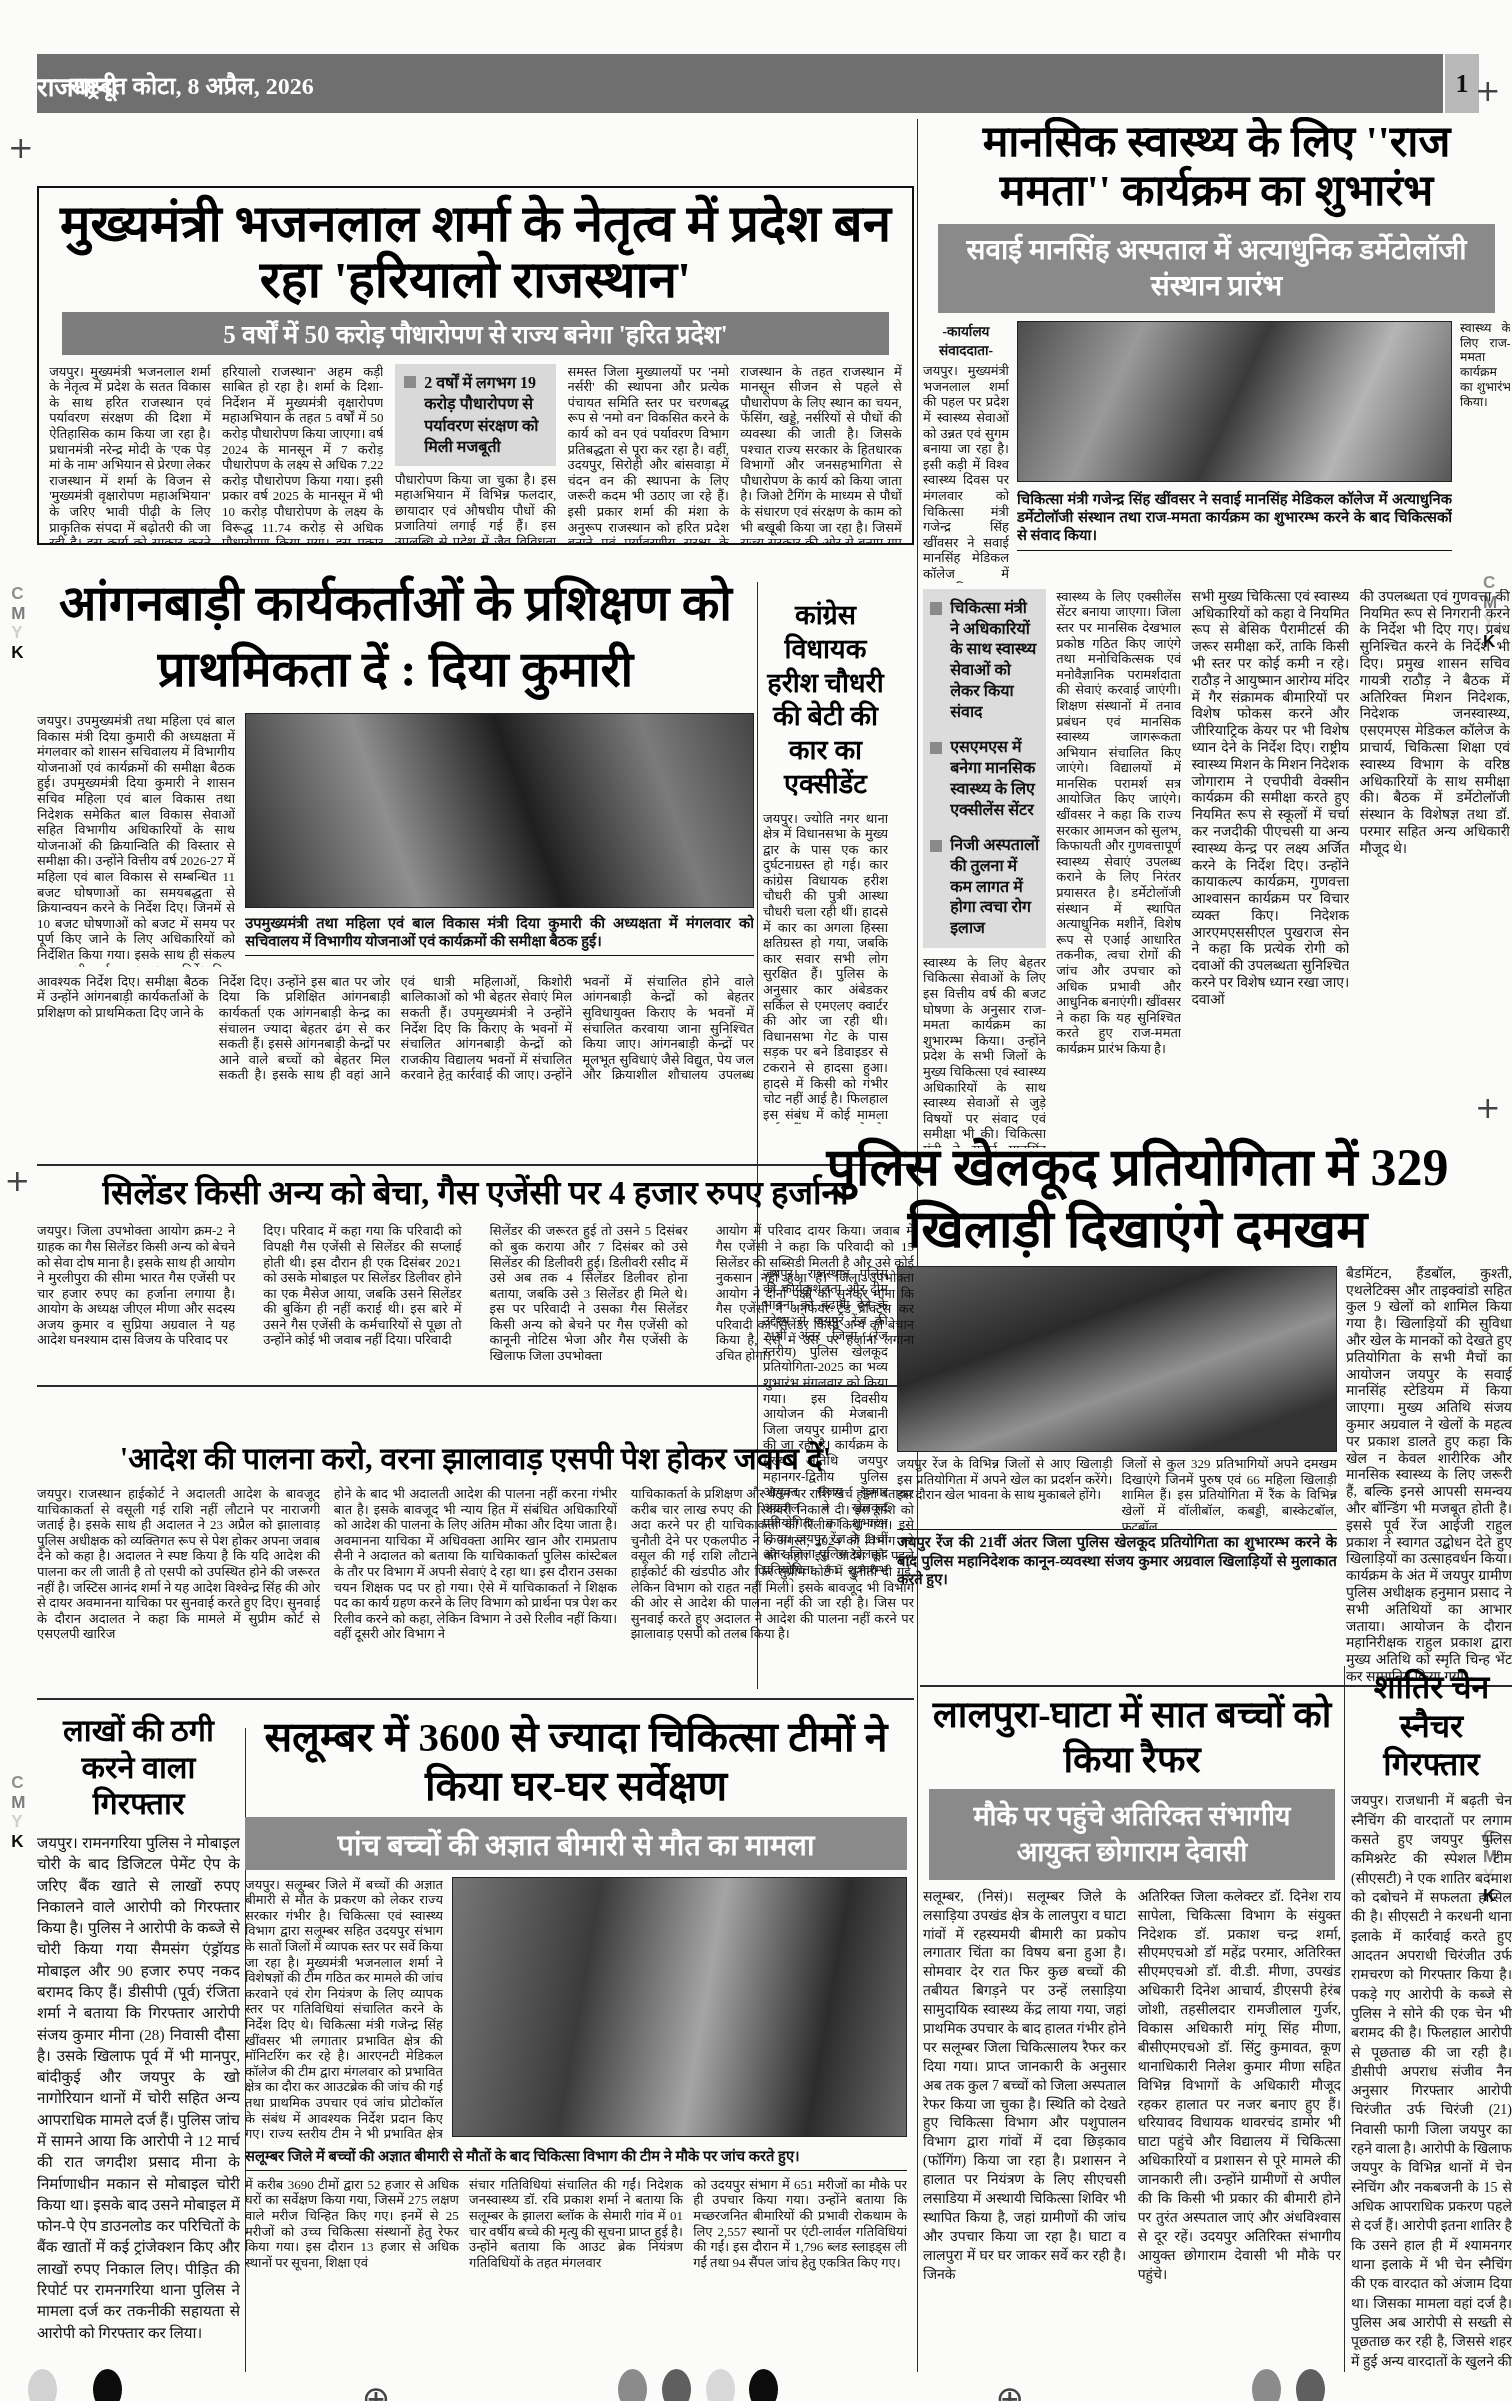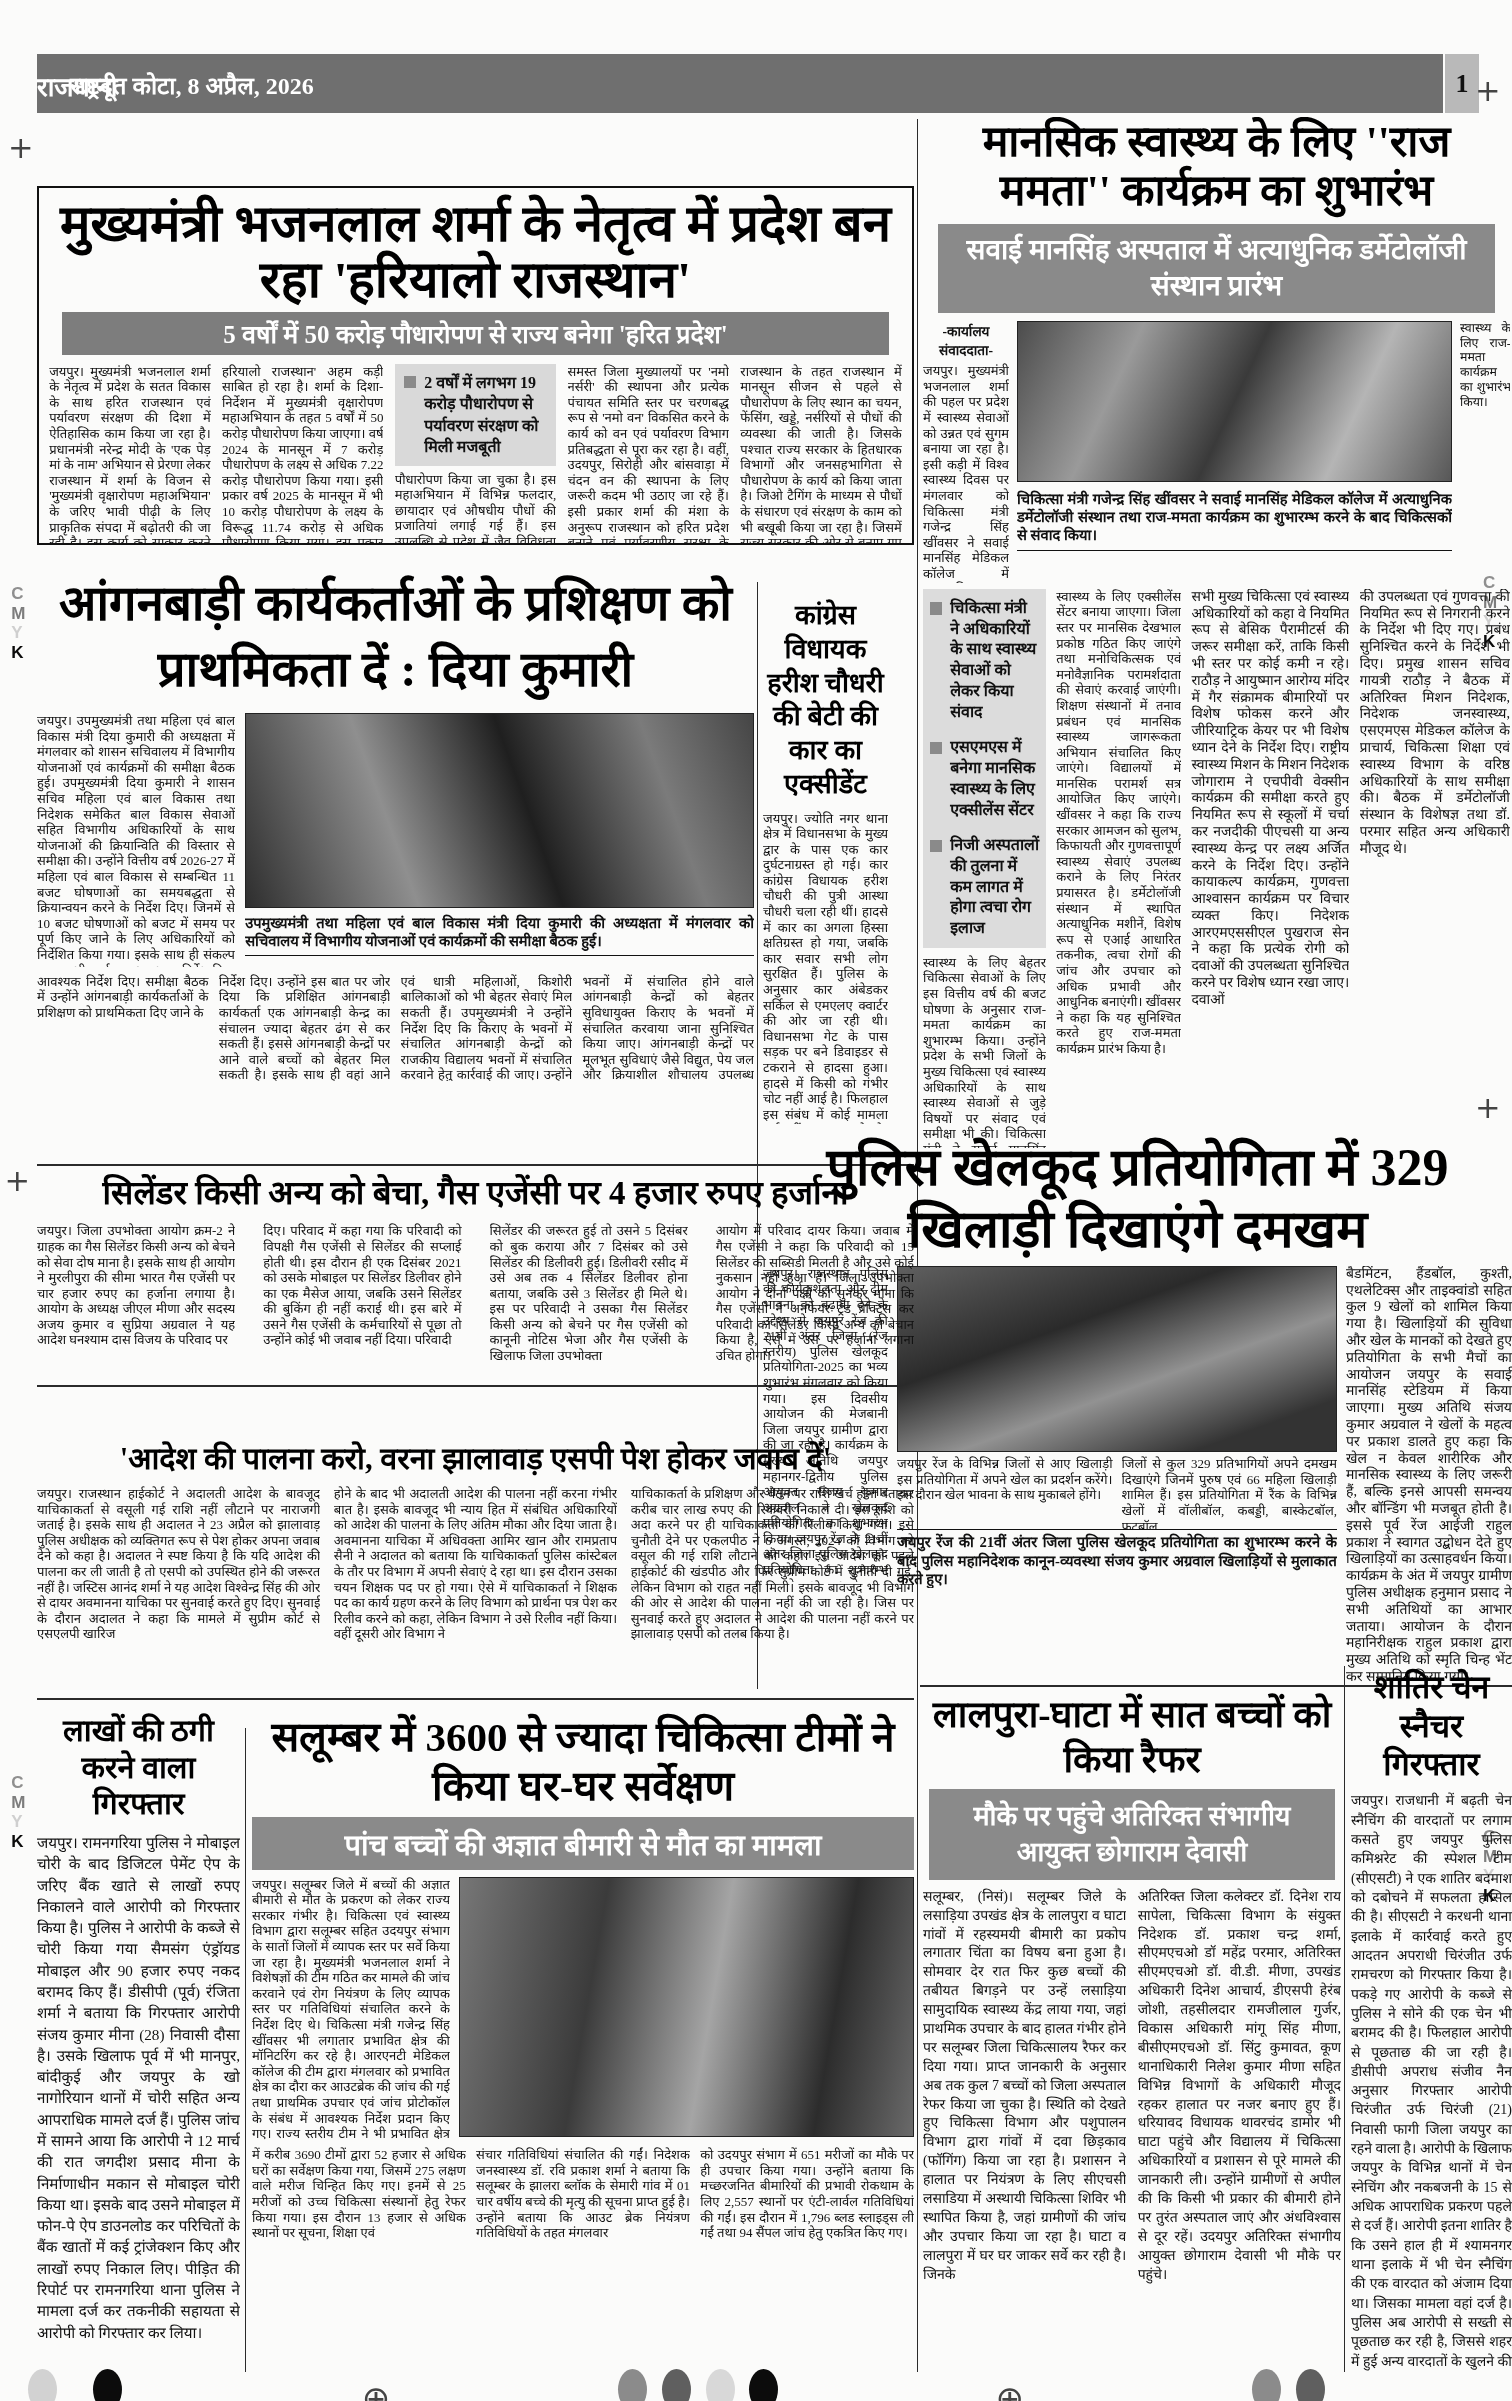--- a/index.html
+++ b/index.html
@@ -194,27 +194,28 @@
       <div class="bodytxt" style="flex:1;">होने के बाद भी अदालती आदेश की पालना नहीं करना गंभीर बात है। इसके बावजूद भी न्याय हित में संबंधित अधिकारियों को आदेश की पालना के लिए अंतिम मौका और दिया जाता है। अवमानना याचिका में अधिवक्ता आमिर खान और रामप्रताप सैनी ने अदालत को बताया कि याचिकाकर्ता पुलिस कांस्टेबल के तौर पर विभाग में अपनी सेवाएं दे रहा था। इस दौरान उसका चयन शिक्षक पद पर हो गया। ऐसे में याचिकाकर्ता ने शिक्षक पद का कार्य ग्रहण करने के लिए विभाग को प्रार्थना पत्र पेश कर रिलीव करने को कहा, लेकिन विभाग ने उसे रिलीव नहीं किया। वहीं दूसरी ओर विभाग ने</div>
       <div class="bodytxt" style="flex:1;">याचिकाकर्ता के प्रशिक्षण और वेतन पर राशि खर्च होना बताकर करीब चार लाख रुपए की रिकवरी निकाल दी। इस राशि को अदा करने पर ही याचिकाकर्ता को रिलीव किया गया। इसे चुनौती देने पर एकलपीठ ने 6 अगस्त, 2024 को विभाग को वसूल की गई राशि लौटाने को कहा। इस आदेश को पहले हाईकोर्ट की खंडपीठ और फिर सुप्रीम कोर्ट में चुनौती दी गई, लेकिन विभाग को राहत नहीं मिली। इसके बावजूद भी विभाग की ओर से आदेश की पालना नहीं की जा रही है। जिस पर सुनवाई करते हुए अदालत ने आदेश की पालना नहीं करने पर झालावाड़ एसपी को तलब किया है।</div>
     </div>
   </div>
 
   <div class="abs" style="left:37px;top:1711px;width:203px;height:661px;overflow:hidden;">
     <div class="headline" style="font-size:30.5px;line-height:1.2;margin:2.3px 0 9px;">लाखों की ठगी करने वाला गिरफ्तार</div>
     <div class="bodytxt" style="font-size:15.2px;line-height:1.4;">जयपुर। रामनगरिया पुलिस ने मोबाइल चोरी के बाद डिजिटल पेमेंट ऐप के जरिए बैंक खाते से लाखों रुपए निकालने वाले आरोपी को गिरफ्तार किया है। पुलिस ने आरोपी के कब्जे से चोरी किया गया सैमसंग एंड्रॉयड मोबाइल और 90 हजार रुपए नकद बरामद किए हैं। डीसीपी (पूर्व) रंजिता शर्मा ने बताया कि गिरफ्तार आरोपी संजय कुमार मीना (28) निवासी दौसा है। उसके खिलाफ पूर्व में भी मानपुर, बांदीकुई और जयपुर के खो नागोरियान थानों में चोरी सहित अन्य आपराधिक मामले दर्ज हैं। पुलिस जांच में सामने आया कि आरोपी ने 12 मार्च की रात जगदीश प्रसाद मीना के निर्माणाधीन मकान से मोबाइल चोरी किया था। इसके बाद उसने मोबाइल में फोन-पे ऐप डाउनलोड कर परिचितों के बैंक खातों में कई ट्रांजेक्शन किए और लाखों रुपए निकाल लिए। पीड़ित की रिपोर्ट पर रामनगरिया थाना पुलिस ने मामला दर्ज कर तकनीकी सहायता से आरोपी को गिरफ्तार कर लिया।</div>
   </div>
 
-  <div class="abs" style="left:252px;top:1711px;width:662px;height:661px;overflow:hidden;">
+  <div class="abs" style="left:245px;top:1711px;width:662px;height:661px;overflow:hidden;">
     <div class="headline" style="font-size:41px;line-height:1.2;margin:2.3px 0 5.6px;">सलूम्बर में 3600 से ज्यादा चिकित्सा टीमों ने किया घर-घर सर्वेक्षण</div>
     <div class="graybar" style="font-size:29px;padding:6.8px 0;background:#8a8a8a;">पांच बच्चों की अज्ञात बीमारी से मौत का मामला</div>
     <div class="cols" style="gap:9px;margin-top:6.8px;">
       <div class="bodytxt" style="width:198px;flex:none;height:265px;">जयपुर। सलूम्बर जिले में बच्चों की अज्ञात बीमारी से मौत के प्रकरण को लेकर राज्य सरकार गंभीर है। चिकित्सा एवं स्वास्थ्य विभाग द्वारा सलूम्बर सहित उदयपुर संभाग के सातों जिलों में व्यापक स्तर पर सर्वे किया जा रहा है। मुख्यमंत्री भजनलाल शर्मा ने विशेषज्ञों की टीम गठित कर मामले की जांच करवाने एवं रोग नियंत्रण के लिए व्यापक स्तर पर गतिविधियां संचालित करने के निर्देश दिए थे। चिकित्सा मंत्री गजेन्द्र सिंह खींवसर भी लगातार प्रभावित क्षेत्र की मॉनिटरिंग कर रहे है। आरएनटी मेडिकल कॉलेज की टीम द्वारा मंगलवार को प्रभावित क्षेत्र का दौरा कर आउटब्रेक की जांच की गई तथा प्राथमिक उपचार एवं जांच प्रोटोकॉल के संबंध में आवश्यक निर्देश प्रदान किए गए। राज्य स्तरीय टीम ने भी प्रभावित क्षेत्र का दौरा कर विस्तृत जांच की। प्रमुख शासन सचिव गायत्री राठौड़ ने बताया कि उदयपुर संभाग</div>
       <div class="photo ph4" style="flex:1;height:260px;"></div>
     </div>
+    <div class="caption" style="margin-top:5.6px;border-bottom:1.7px solid #111;padding-bottom:4.5px;">सलूम्बर जिले में बच्चों की अज्ञात बीमारी से मौतों के बाद चिकित्सा विभाग की टीम ने मौके पर जांच करते हुए।</div>
     <div class="cols" style="gap:10.2px;margin-top:5.6px;height:169px;">
       <div class="bodytxt" style="flex:1;">में करीब 3690 टीमों द्वारा 52 हजार से अधिक घरों का सर्वेक्षण किया गया, जिसमें 275 लक्षण वाले मरीज चिन्हित किए गए। इनमें से 25 मरीजों को उच्च चिकित्सा संस्थानों हेतु रेफर किया गया। इस दौरान 13 हजार से अधिक स्थानों पर सूचना, शिक्षा एवं</div>
       <div class="bodytxt" style="flex:1;">संचार गतिविधियां संचालित की गईं। निदेशक जनस्वास्थ्य डॉ. रवि प्रकाश शर्मा ने बताया कि सलूम्बर के झालरा ब्लॉक के सेमारी गांव में 01 चार वर्षीय बच्चे की मृत्यु की सूचना प्राप्त हुई है। उन्होंने बताया कि आउट ब्रेक नियंत्रण गतिविधियों के तहत मंगलवार</div>
       <div class="bodytxt" style="flex:1;">को उदयपुर संभाग में 651 मरीजों का मौके पर ही उपचार किया गया। उन्होंने बताया कि मच्छरजनित बीमारियों की प्रभावी रोकथाम के लिए 2,557 स्थानों पर एंटी-लार्वल गतिविधियां की गईं। इस दौरान में 1,796 ब्लड स्लाइड्स ली गईं तथा 94 सैंपल जांच हेतु एकत्रित किए गए।</div>
     </div>
   </div>
 
   <div class="abs" style="left:923px;top:1691px;width:418px;height:680px;overflow:hidden;">
     <div class="headline" style="font-size:37px;line-height:1.2;margin:2.3px 0 6.8px;">लालपुरा-घाटा में सात बच्चों को किया रैफर</div>
     <div class="graybar" style="font-size:27px;line-height:1.35;padding:9px 6.8px;background:#8a8a8a;margin:0 5.6px;">मौके पर पहुंचे अतिरिक्त संभागीय आयुक्त छोगाराम देवासी</div>

